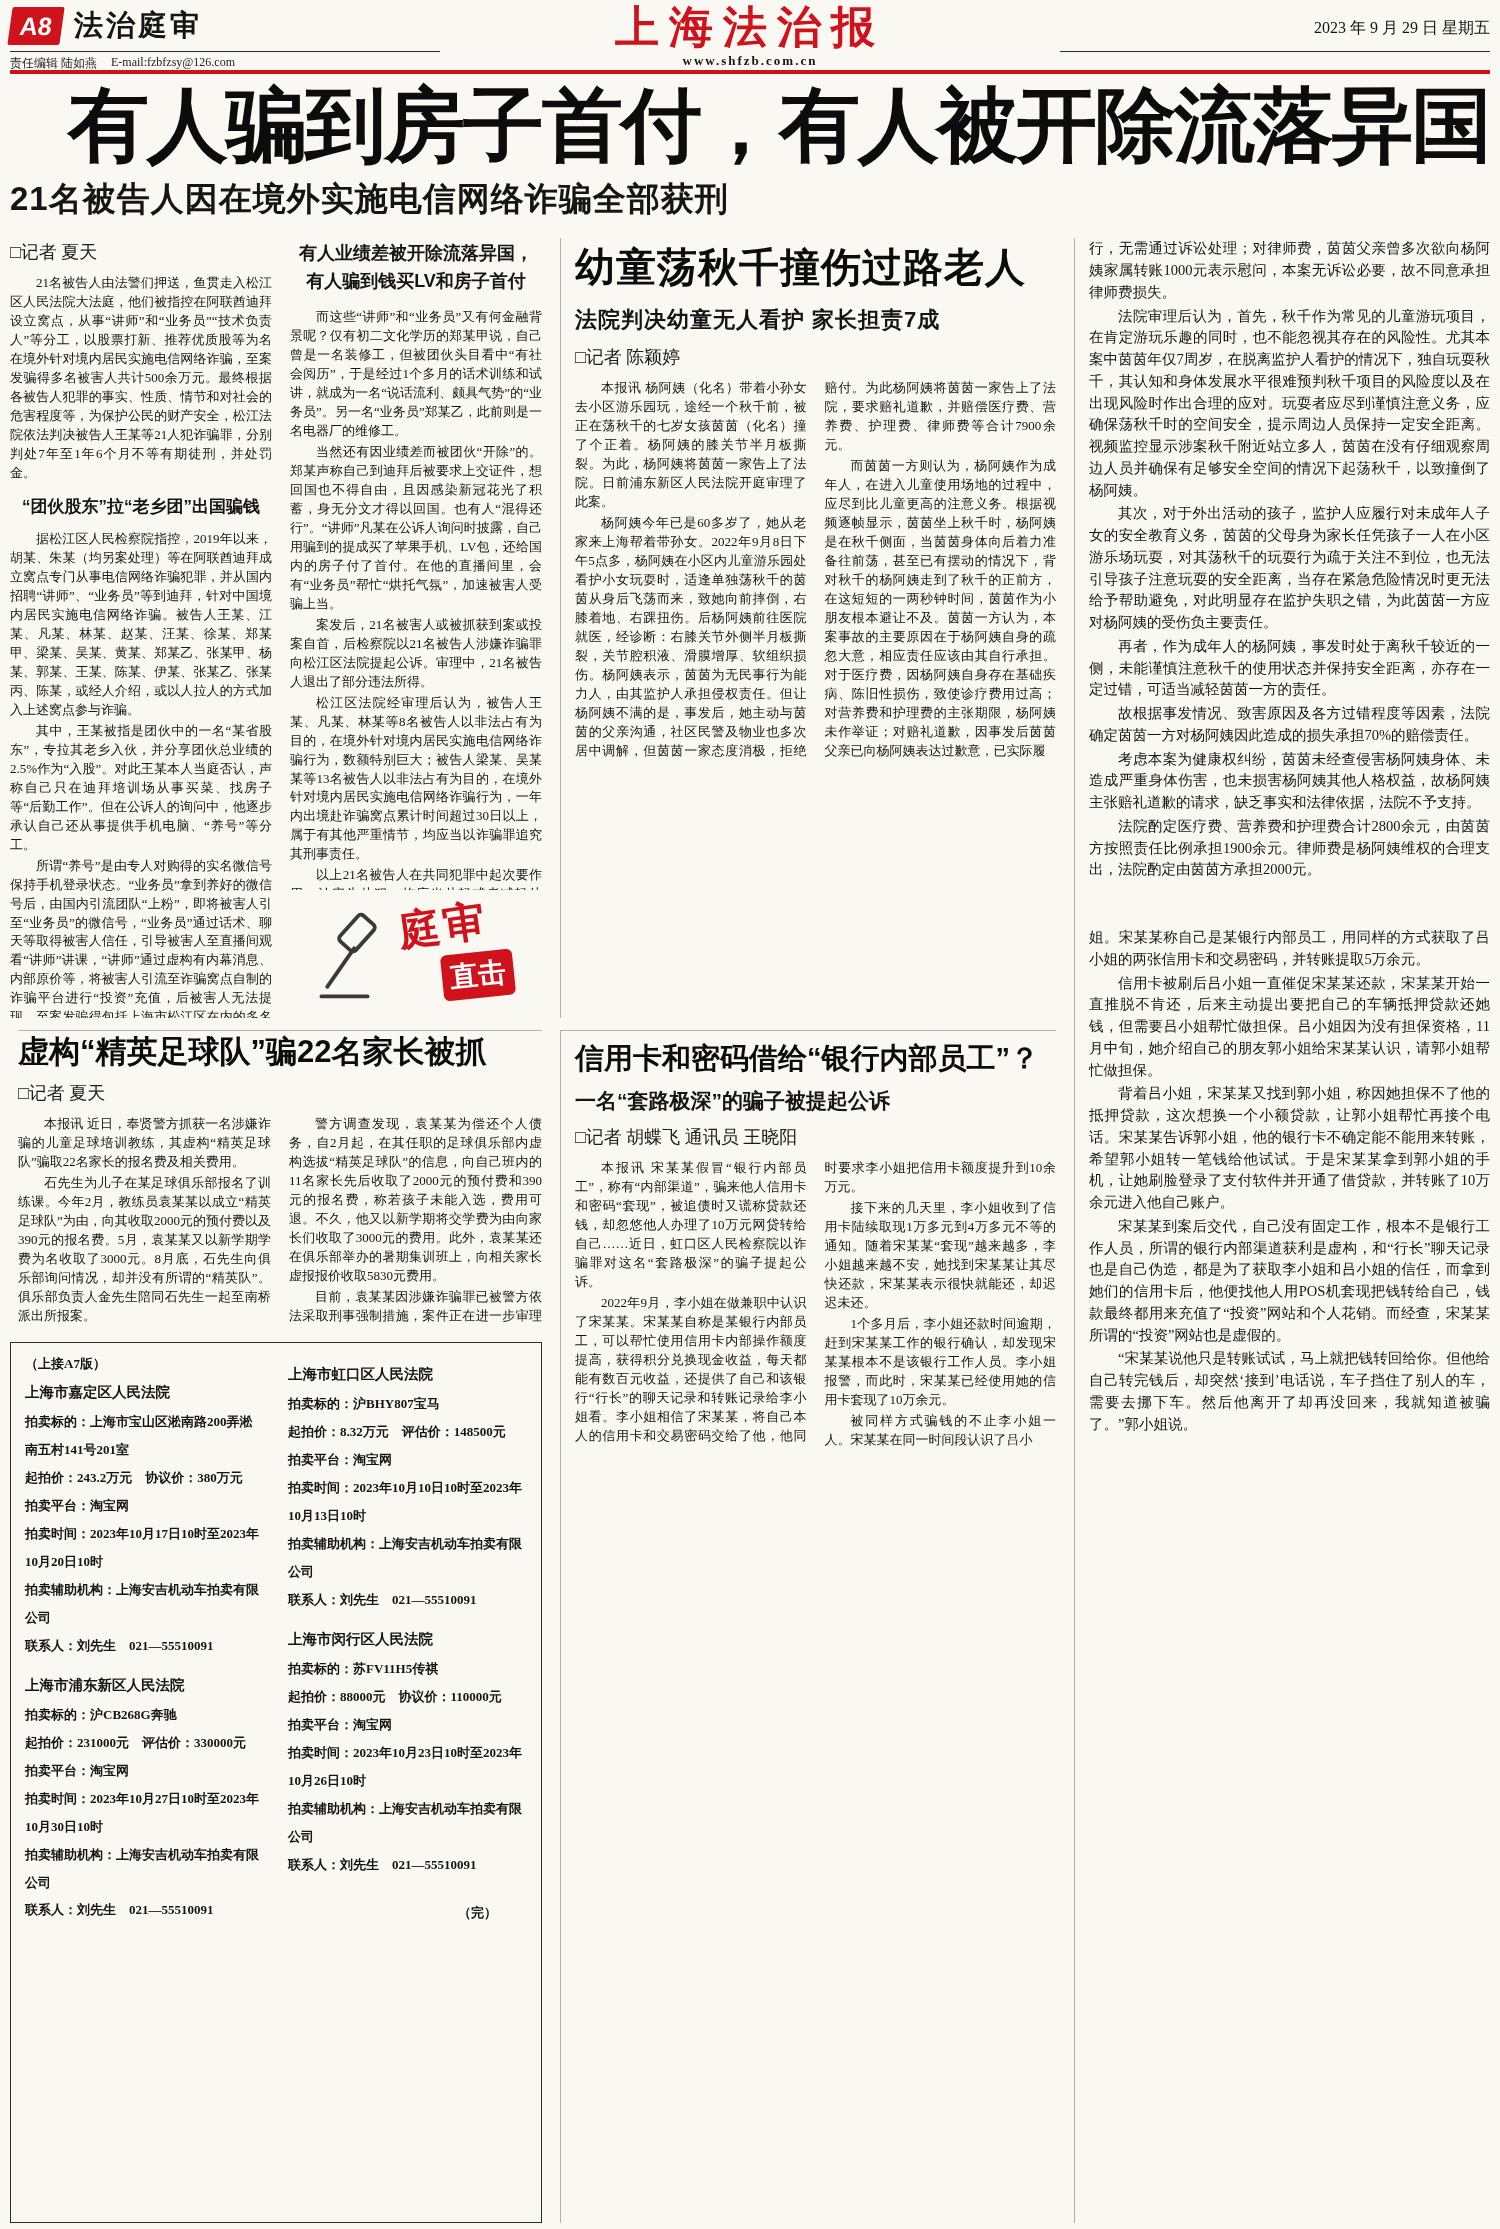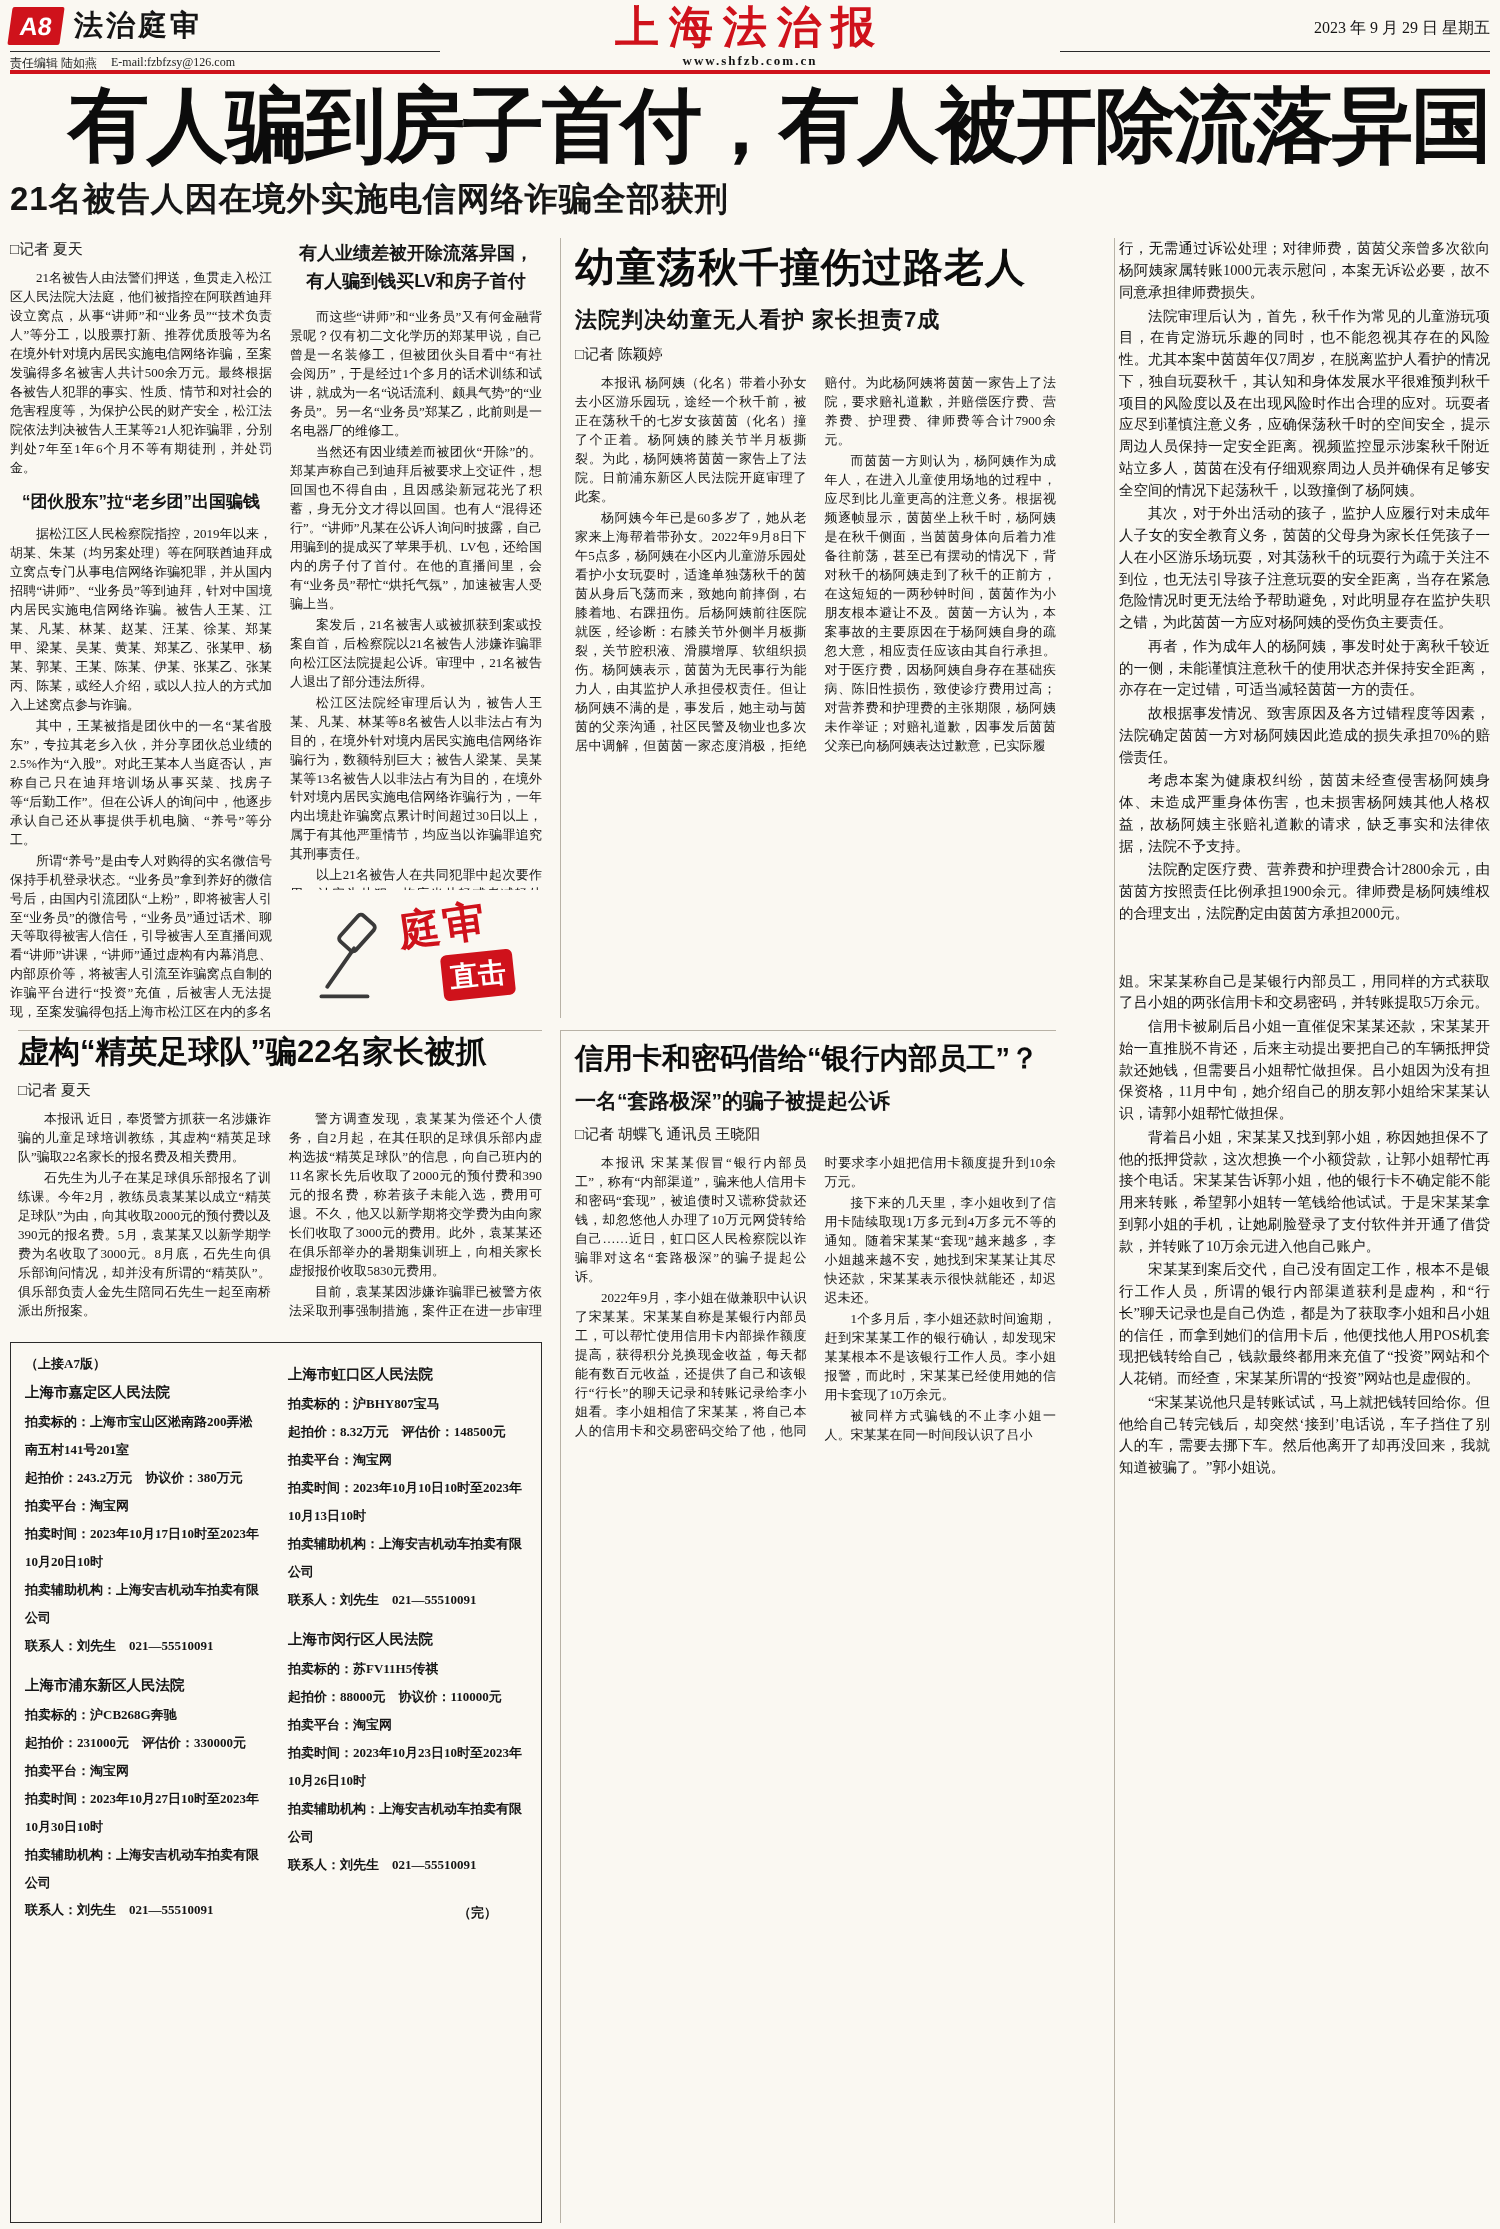--- a/index.html
+++ b/index.html
@@ -39,26 +39,26 @@
     grid-template-rows:780px 300px 1fr;
     gap:12px 18px;
     grid-template-areas:
       "l1 l2 sw sw rail"
       "sc sc cd cd rail"
       "au au cd cd rail";
   }
   .l1 { grid-area:l1; overflow:hidden; }
   .l2 { grid-area:l2; display:flex; flex-direction:column; overflow:hidden; }
   .sw { grid-area:sw; border-left:1px solid #b8b2a6; padding-left:14px; overflow:hidden; }
-  .rail { grid-area:rail; border-left:1px solid #b8b2a6; padding-left:4px; overflow:hidden;margin-left:40px; }
+  .rail { grid-area:rail; border-left:1px solid #b8b2a6; padding-left:14px; overflow:hidden; }
   .sc { grid-area:sc; border-top:1px solid #b8b2a6; overflow:hidden;margin-left:8px; }
   .cd { grid-area:cd; border-top:1px solid #b8b2a6; border-left:1px solid #b8b2a6; padding:8px 0 0 14px; display:flex; flex-direction:column; overflow:hidden; }
   .au { grid-area:au; border:1.5px solid #2b2b2b; padding:12px 14px; display:flex; gap:24px; overflow:hidden; }
   
-  .byline { font-size:15px; margin:2px 0 10px; color:#1c1c1c; }
+  .byline { font-size:18px; margin:2px 0 10px; color:#1c1c1c; }
   .para { font-size:13px; line-height:1.46; text-align:justify; text-indent:2em; margin:0 0 2px; }
   .no-indent { text-indent:0; }
   .crosshead { font:700 17px "Liberation Sans",sans-serif; text-align:center; margin:12px 4px; }
   .lede { font:700 18px "Liberation Sans",sans-serif; line-height:1.55; text-align:center; margin:2px 4px 12px; }
   .l2-paras { flex:1 1 auto; overflow:hidden; }
   
   .sw-head { font:900 40px "Liberation Sans",sans-serif; margin:2px 0 10px; letter-spacing:1px; color:#0c0c0c; }
   .sw-sub { font:700 22px "Liberation Sans",sans-serif; margin:0 0 10px; letter-spacing:1px; }
   .sw-body { column-count:2; column-gap:18px; height:630px; overflow:hidden; }
   

